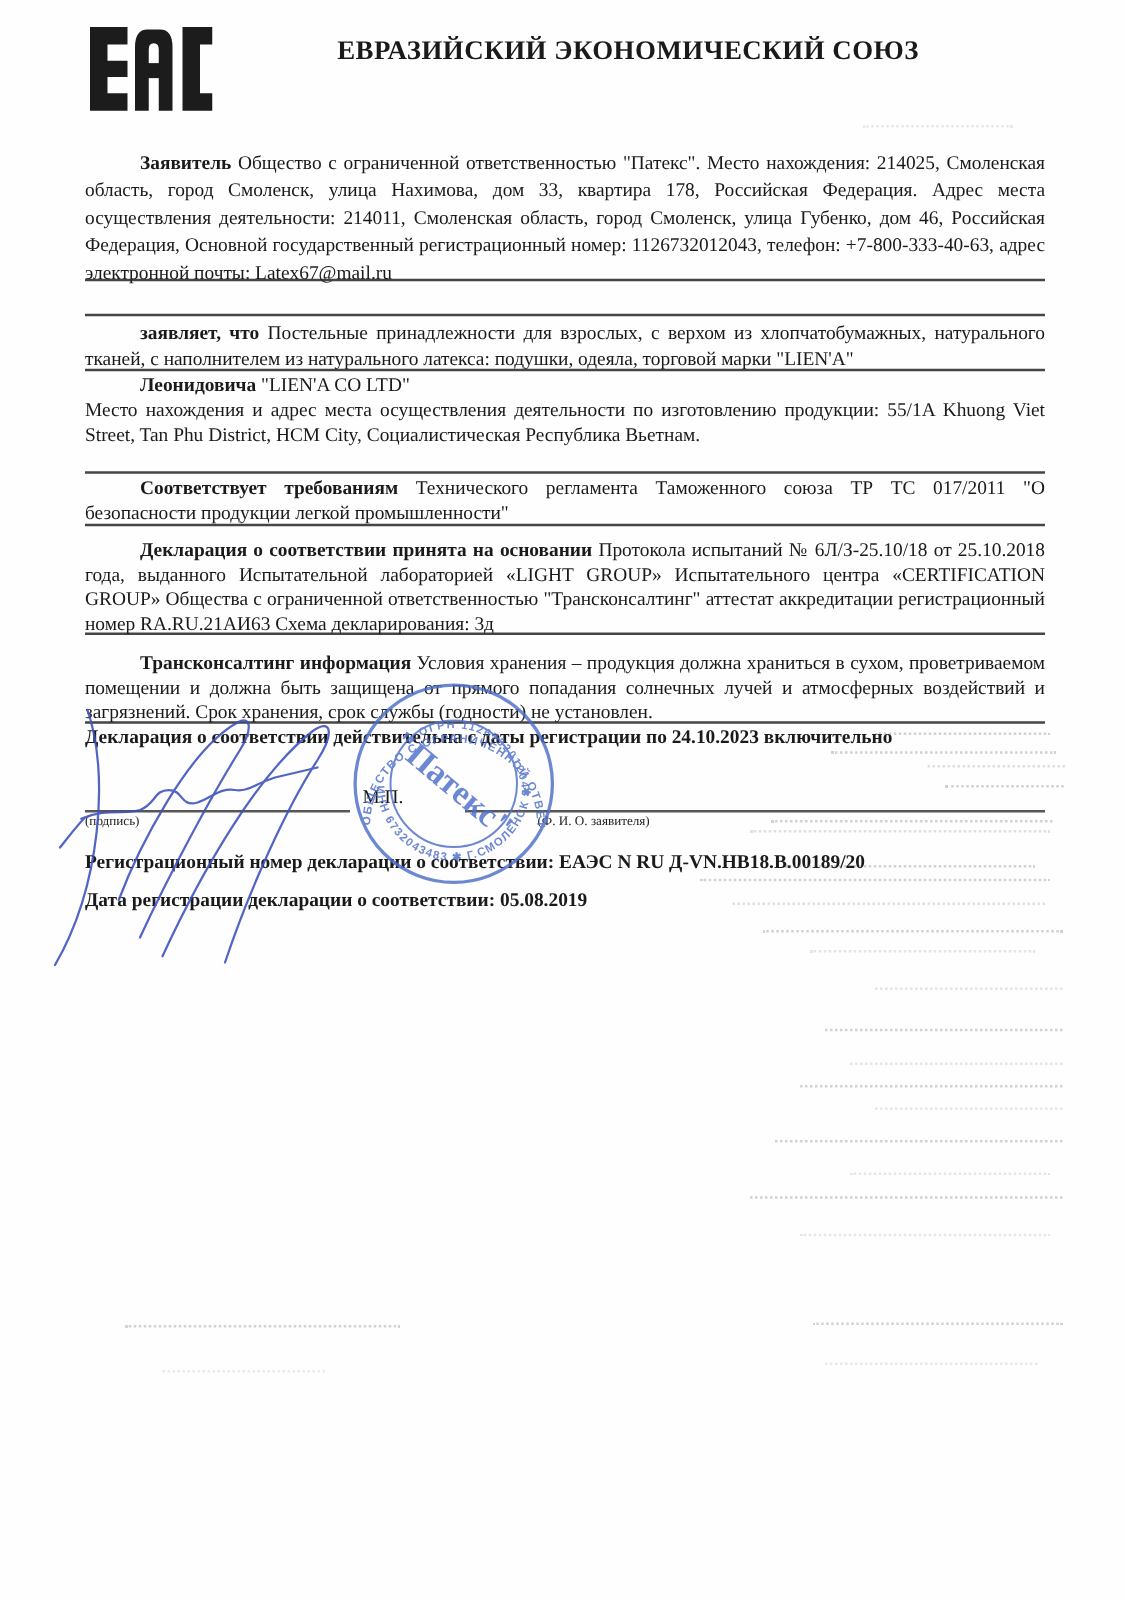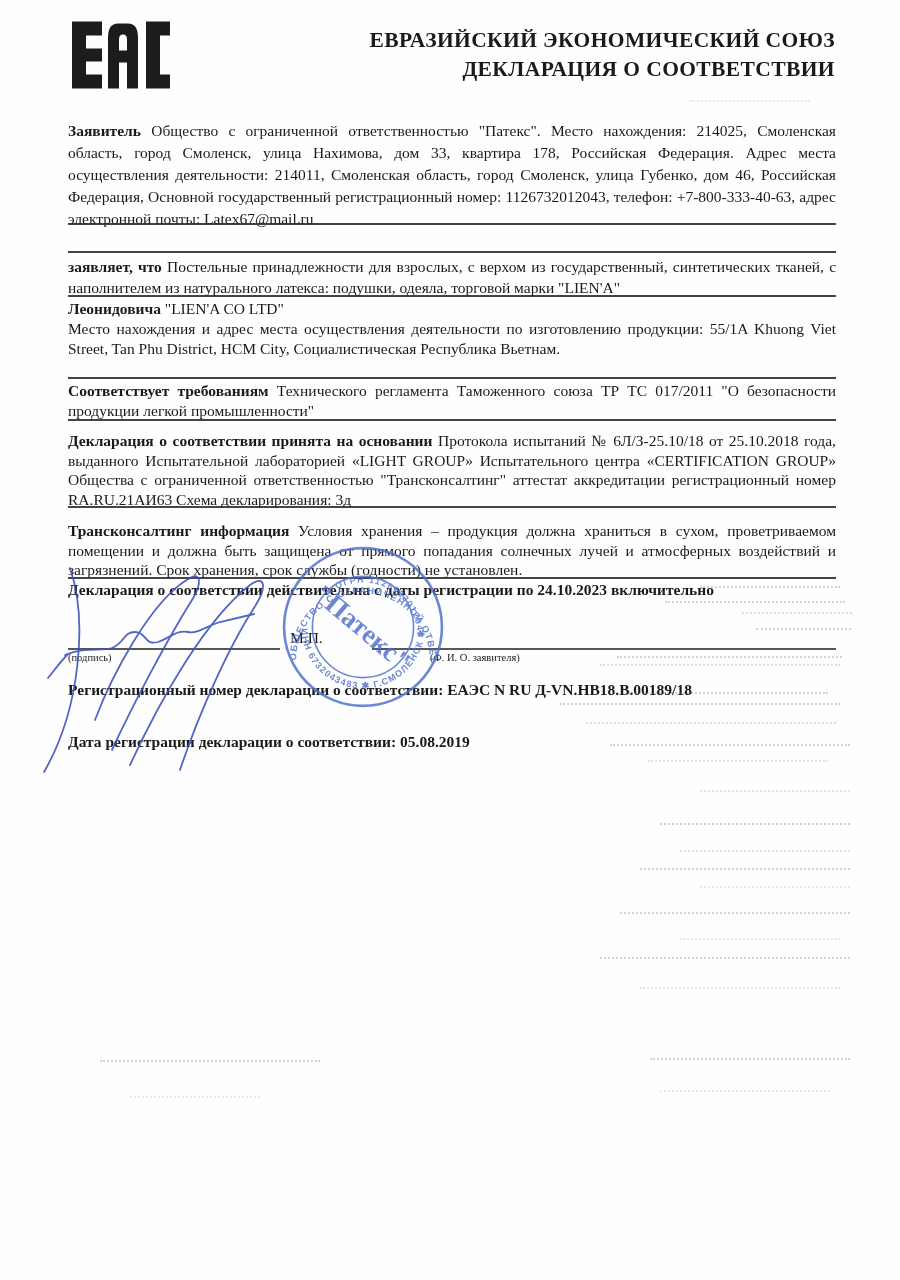--- a/index.html
+++ b/index.html
@@ -2,23 +2,23 @@
 <html><head>
 <meta charset="utf-8">
 <style>
   html,body{margin:0;padding:0;background:#ffffff;}
   .page{
     position:relative;width:900px;height:1280px;background:#fefefe;overflow:hidden;
     font-family:"Liberation Serif","DejaVu Serif",serif;color:#1a1a1a;
   }
   .abs{position:absolute;}
   .para{position:absolute;left:68px;width:768px;font-size:15.5px;text-align:justify;margin:0;}
-  .b{font-weight:bold;}
+  .b{font-weight:bold;margin-left:44px;}
   .rule{position:absolute;left:68px;width:768px;height:2px;background:#2b2b2b;opacity:.88;}
-  .titles{position:absolute;left:170px;width:665px;text-align:right;font-weight:bold;letter-spacing:.4px;}
+  .titles{position:absolute;left:170px;width:665px;text-align:center;font-weight:bold;letter-spacing:.4px;}
   .t{font-size:21.5px;line-height:29px;}
   .caption{position:absolute;font-size:10.5px;text-align:left;color:#222;}
   .sigline{position:absolute;height:2px;background:#3a3a3a;opacity:.85;}
   .boldline{position:absolute;left:68px;width:800px;font-size:15.5px;font-weight:bold;margin:0;}
   .nz{position:absolute;height:0;border-top:2px dotted rgba(110,110,110,.3);}
   .stamp-svg{position:absolute;left:277px;top:541px;width:172px;height:172px;opacity:.82;}
   .sign-svg{position:absolute;left:40px;top:560px;width:320px;height:220px;}
   .logo-svg{position:absolute;left:72px;top:16px;width:98px;height:78px;}
 </style>
 </head>
@@ -30,31 +30,30 @@
     <g fill="#1c1c1c">
       <path d="M0,4 H30 V18 H14 V31 H30 V44 H14 V57 H30 V71 H0 Z"></path>
       <path d="M36,71 V20 Q36,6 46,6 H56 Q66,6 66,20 V71 H55 V22 Q55,17 51,17 Q47,17 47,22 V71 Z"></path>
       <rect x="45" y="33" width="12" height="12"></rect>
       <path d="M74,4 H98 V18 H88 V57 H98 V71 H74 Z"></path>
     </g>
   </svg>
 
   <div class="titles" style="top:26px;">
     <div class="t">ЕВРАЗИЙСКИЙ ЭКОНОМИЧЕСКИЙ СОЮЗ</div>
-    <div class="t">ДЕКЛАРАЦИЯ О СООТВЕТСТВИИ</div>
   </div>
 
   <p class="para" style="top:120px;line-height:22px;"><span class="b">Заявитель</span><span> Общество с ограниченной ответственностью "Патекс". Место нахождения: 214025, Смоленская область, город Смоленск, улица Нахимова, дом 33, квартира 178, Российская Федерация. Адрес места осуществления деятельности: 214011, Смоленская область, город Смоленск, улица Губенко, дом 46, Российская Федерация, Основной государственный регистрационный номер: 1126732012043, телефон: +7-800-333-40-63, адрес электронной почты: Latex67@mail.ru</span></p>
 
   <div class="rule" style="top:223px;"></div>
 
 
   <div class="rule" style="top:251px;"></div>
 
-  <p class="para" style="top:256px;line-height:21px;"><span class="b">заявляет, что</span><span> Постельные принадлежности для взрослых, с верхом из государственный, синтетических тканей, с наполнителем из натурального латекса: подушки, одеяла, торговой марки "LIEN'A"</span></p>
+  <p class="para" style="top:256px;line-height:21px;"><span class="b">заявляет, что</span><span> Постельные принадлежности для взрослых, с верхом из хлопчатобумажных, натурального тканей, с наполнителем из натурального латекса: подушки, одеяла, торговой марки "LIEN'A"</span></p>
 
   <div class="rule" style="top:295px;"></div>
 
   <div class="para" style="top:299px;line-height:20px;">
     <div><span class="b">Леонидовича</span><span> "LIEN'A CO LTD"</span></div>
     <div style="text-align:justify;">Место нахождения и адрес места осуществления деятельности по изготовлению продукции: 55/1A Khuong Viet Street, Tan Phu District, HCM City, Социалистическая Республика Вьетнам.</div>
   </div>
 
   <div class="rule" style="top:377px;"></div>
 
@@ -73,23 +72,23 @@
   <p class="boldline" style="top:581px;">Декларация о соответствии действительна с даты регистрации по 24.10.2023 включительно</p>
 
   <div class="abs" style="left:290px;top:629px;font-size:15.5px;text-align:center;">М.П.</div>
 
   <div class="sigline" style="left:68px;top:648px;width:212px;"></div>
   <div class="caption" style="left:68px;top:652px;width:212px;">(подпись)</div>
 
   <div class="sigline" style="left:372px;top:648px;width:464px;"></div>
   <div class="caption" style="left:430px;top:652px;width:330px;">(Ф. И. О. заявителя)</div>
 
-  <p class="boldline" style="top:681px;"><span>Регистрационный номер декларации о соответствии:</span><span> ЕАЭС N RU Д-VN.НВ18.В.00189/18</span></p>
+  <p class="boldline" style="top:681px;"><span>Регистрационный номер декларации о соответствии:</span><span> ЕАЭС N RU Д-VN.НВ18.В.00189/20</span></p>
 
-  <p class="boldline" style="top:733px;"><span>Дата регистрации декларации о соответствии:</span><span> 05.08.2019</span></p>
+  <p class="boldline" style="top:712px;"><span>Дата регистрации декларации о соответствии:</span><span> 05.08.2019</span></p>
 
   <svg class="stamp-svg" viewBox="0 0 170 170" aria-hidden="true">
     <defs>
       <path id="arcOuter" d="M 19,118 A 66,66 0 1 1 151,118"></path>
       <path id="arcOgrn" d="M 31,95 A 54,54 0 1 1 139,95"></path>
       <path id="arcInner" d="M 24,85 A 61,61 0 0 0 146,85"></path>
     </defs>
     <circle cx="85" cy="85" r="78" fill="none" stroke="#4e6fc9" stroke-width="2.6"></circle>
     <circle cx="85" cy="85" r="50" fill="none" stroke="#4e6fc9" stroke-width="1.6"></circle>
     <text fill="#4e6fc9" font-size="9.2" font-weight="bold" letter-spacing="1.1" font-family="Liberation Sans, sans-serif">

